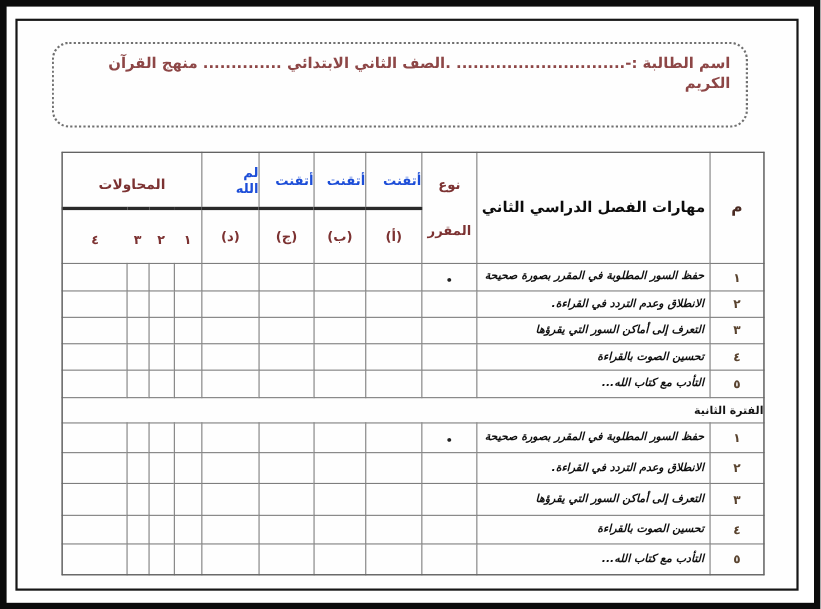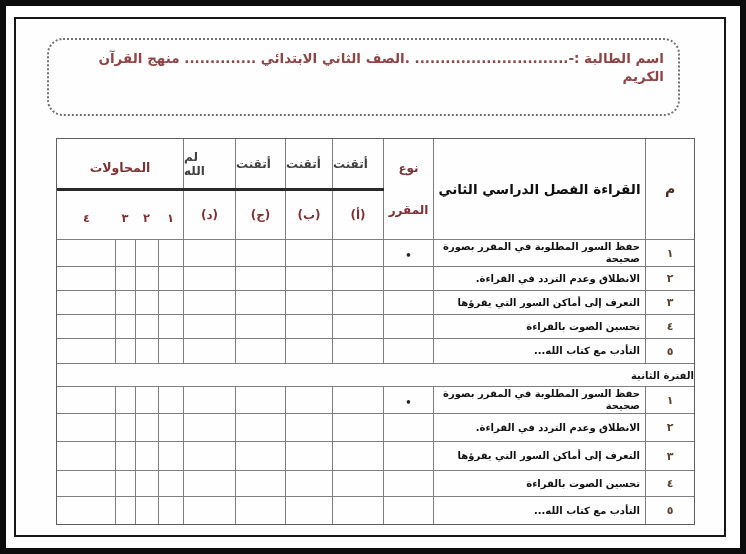--- a/index.html
+++ b/index.html
@@ -45,30 +45,30 @@
     vertical-align:middle;
   }
   table.assessment{outline:1px solid #5f5f5f;outline-offset:-1px;}
 
   tr.hrow1 > th{height:42px;}
   tr.hrow2 > th{height:42px;}
 
   .h-num{font-size:14px;color:#4a2b23;text-align:center;}
   .h-title{font-size:13.5px;color:#0d0d0d;text-align:center;letter-spacing:0;}
   .h-type{font-size:12px;color:#7c3232;text-align:center;line-height:42px;}
-  .h-grade{font-size:12px;color:#404040;text-align:left;border-bottom:3px solid #292929 !important;line-height:14px;}
+  .h-grade{font-size:12px;color:#1d4ed8;text-align:right;border-bottom:3px solid #292929 !important;line-height:14px;}
   .h-attempts{font-size:12.5px;color:#7c3232;text-align:center;border-bottom:3px solid #292929 !important;vertical-align:top;padding-top:7px !important;}
   .h-letter{font-size:12px;color:#7c3232;text-align:center;}
   .h-nums{vertical-align:top;padding-top:6px !important;}
   .numrow{display:flex;direction:rtl;}
   .numrow span{display:inline-block;text-align:center;font-size:11.5px;color:#7c3232;}
   .numrow .n1{width:25px;} .numrow .n2{width:23px;} .numrow .n3{width:20px;} .numrow .n4{width:57px;}
 
   .c-num{font-size:11px;color:#59432f;text-align:center;}
-  .c-skill{font-size:10px;color:#101010;text-align:right;padding:1px 5px 1px 2px !important;line-height:12px;}
+  .c-skill{font-size:10px;color:#101010;text-align:right;padding:1px 5px 1px 2px !important;line-height:12px;font-style:italic;}
   .c-type{vertical-align:top;text-align:center;}
   .c-type .marker{display:inline-block;font-size:10px;line-height:9px;padding-top:4px;color:#222;}
   .band td{
     font-size:10px;color:#151515;text-align:right;height:22px;
   }
 </style>
 </head>
 <body>
 
 <div class="page">
@@ -90,21 +90,21 @@
         <col style="width:52px">
       <col style="width:25px">
         <col style="width:23px">
         <col style="width:20px">
         <col style="width:59px">
     </colgroup>
 
     <tbody>
         <tr class="hrow1">
       <th class="h-num" rowspan="2">م</th>
-      <th class="h-title" rowspan="2">القراءة الفصل الدراسي الثاني</th>
+      <th class="h-title" rowspan="2">مهارات الفصل الدراسي الثاني</th>
       <th class="h-type" rowspan="2">
         <span>نوع</span><br>
         <span>المقرر</span>
       </th>
       <th class="h-grade">
         <span>أتقنت</span>
       </th>
       <th class="h-grade">
         <span>أتقنت</span>
       </th>

